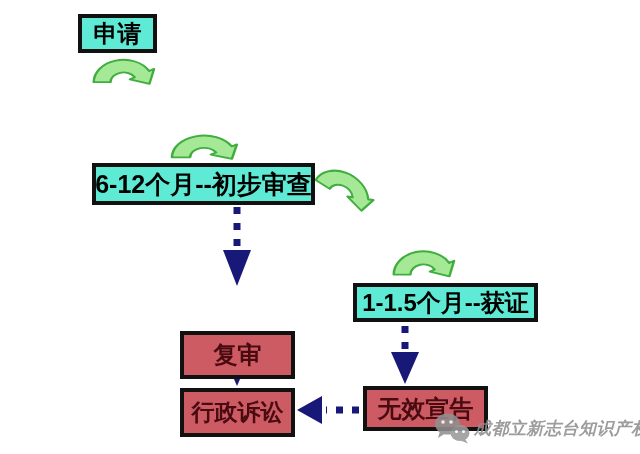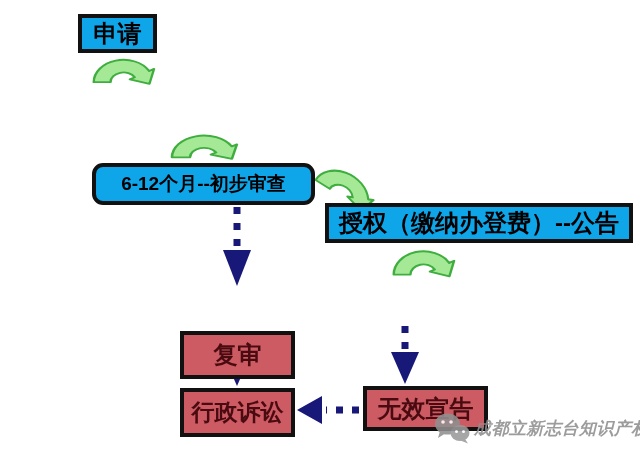--- a/index.html
+++ b/index.html
@@ -6,25 +6,25 @@
   .stage{
     position:relative;width:640px;height:454px;background:#ffffff;
     font-family:"Liberation Sans","DejaVu Sans",sans-serif;overflow:hidden;
   }
   .arrow-layer{position:absolute;left:0;top:0;width:640px;height:454px;}
   .node{
     position:absolute;box-sizing:border-box;border:4px solid #111111;
     display:flex;align-items:center;justify-content:center;
     font-weight:700;color:#000;white-space:nowrap;z-index:2;
   }
-  .node.cyan{background:#0ea5e9;}
+  .node.cyan{background:#5eead4;}
   .node.red{background:#cd5b64;color:#4a0b10;}
   .n-apply{left:78px;top:14px;width:79px;height:39px;font-size:24px;}
   .n-acceptance{left:3px;top:89px;width:402px;height:42px;font-size:23px;}
-  .n-preliminary{left:92px;top:163px;width:223px;height:42px;font-size:19px;border-radius:11px;}
+  .n-preliminary{left:92px;top:163px;width:223px;height:42px;font-size:25px;}
   .n-grant{left:325px;top:203px;width:308px;height:40px;font-size:24px;}
   .n-certificate{left:353px;top:283px;width:185px;height:39px;font-size:24px;}
   .n-reexam{left:180px;top:287px;width:115px;height:48px;font-size:24px;margin-top:44px;}
   .n-litigation{left:180px;top:388px;width:115px;height:49px;font-size:23px;}
   .n-invalidation{left:363px;top:386px;width:125px;height:45px;font-size:24px;}
   .watermark{
     position:absolute;left:434px;top:412px;display:flex;align-items:center;gap:4px;
     z-index:3;opacity:.88;
   }
   .watermark-text{
@@ -63,22 +63,22 @@
       <line x1="359" y1="410" x2="326" y2="410" stroke-width="7" stroke-dasharray="7 9"></line>
       <polygon points="297,410 322,396 322,424" stroke="none"></polygon>
     </g>
   </svg>
 
   <div class="node cyan n-apply">申请</div>
 
 
   <div class="node cyan n-preliminary">6-12个月--初步审查</div>
 
-  <div class="node cyan n-grant">授权（缴纳办登费）--公告</div>
 
+  <div class="node cyan n-certificate">1-1.5个月--获证</div>
 
   <div class="node red n-reexam">复审</div>
 
   <div class="node red n-invalidation">无效宣告</div>
 
   <div class="node red n-litigation">行政诉讼</div>
 
   <div class="watermark">
     <svg width="36" height="32" viewBox="0 0 36 32">
       <ellipse cx="13.5" cy="12" rx="12.5" ry="10.5" fill="#909090"></ellipse>

